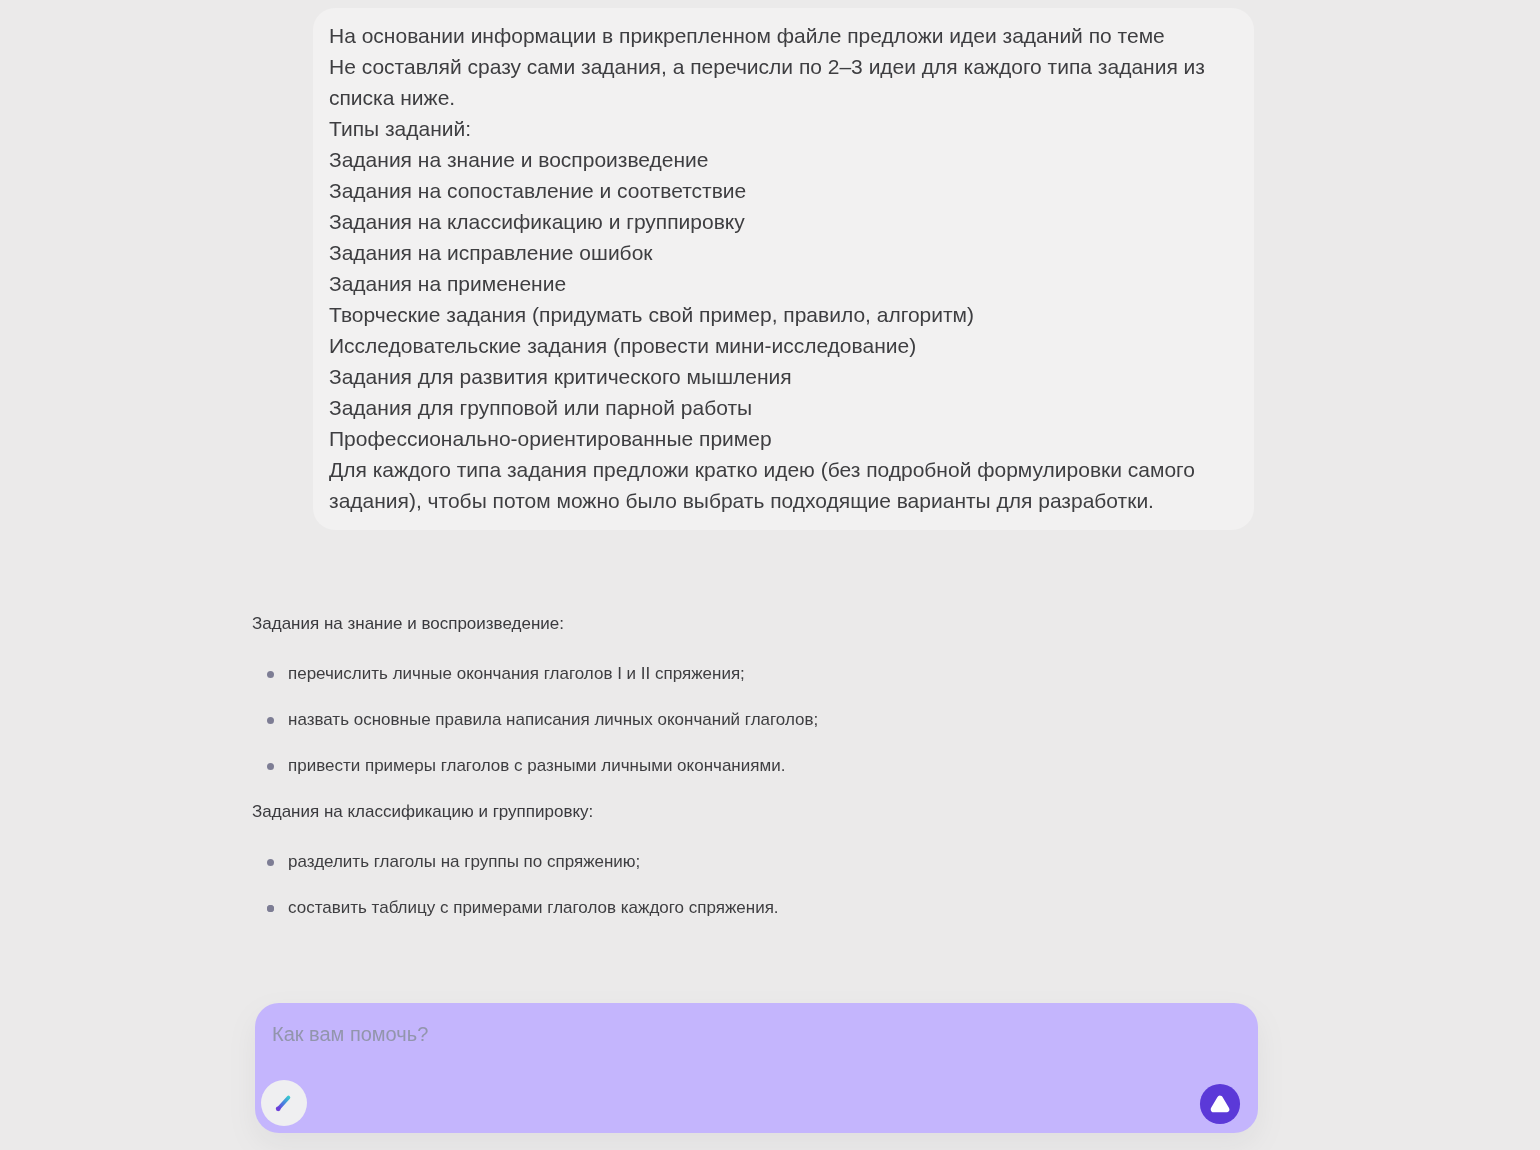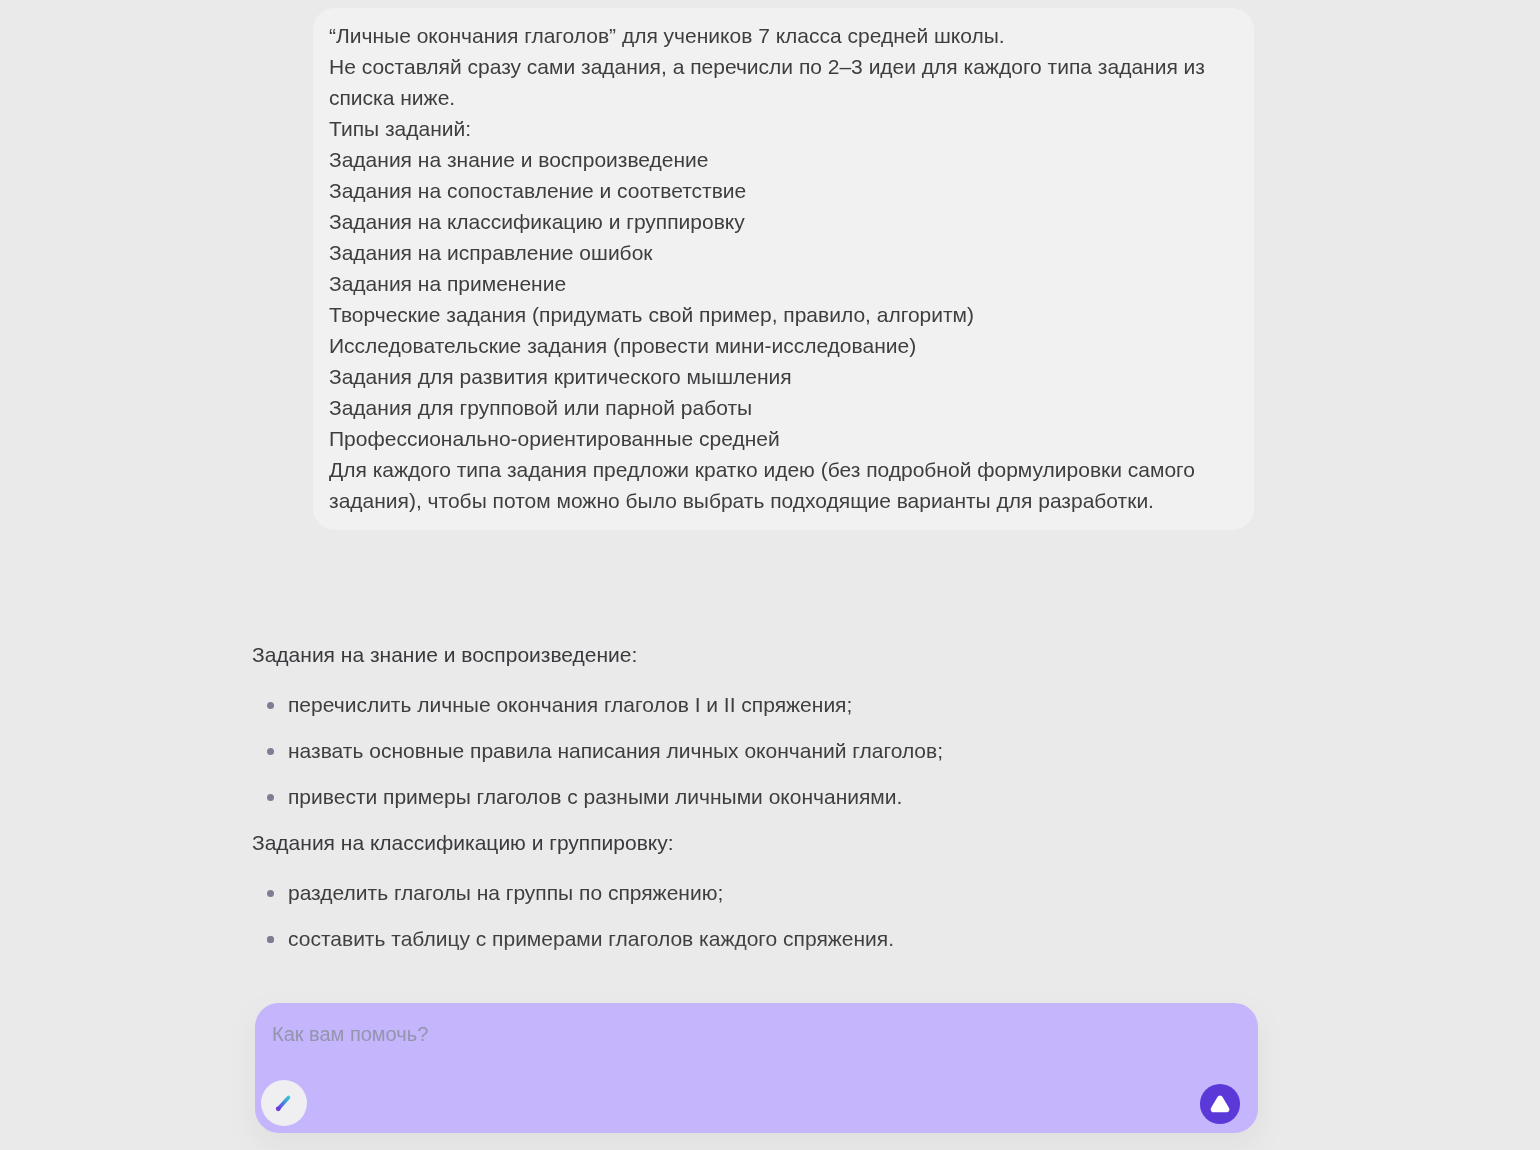--- a/index.html
+++ b/index.html
@@ -29,24 +29,24 @@
   .msg-line {
     font-size: 21px;
     line-height: 31px;
     color: #3E3E41;
   }
 
   
   .reply {
     position: absolute;
     left: 252px;
-    top: 640px;
+    top: 609px;
     width: 1003px;
     color: #3E3E41;
-    font-size: 21px;
+    font-size: 17px;
   }
   .section-heading {
     line-height: 30px;
     margin: 0 0 20px 0;
     color: #3A3A3E;
   }
   ul.bullets {
     list-style: none;
     margin: 8px;
     padding: 0;
@@ -132,22 +132,22 @@
   }
   .icon-wrap { display: block; line-height: 0; }
 </style>
 </head>
 <body>
 
 <div class="stage">
 
   <div class="bubble">
 
-
-      <div class="msg-line">“Личные окончания глаголов” для учеников 7 класса средней школы.</div>
+      <div class="msg-line">На основании информации в прикрепленном файле предложи идеи заданий по теме</div>
+
 
       <div class="msg-line">Не составляй сразу сами задания, а перечисли по 2–3 идеи для каждого типа задания из</div>
 
       <div class="msg-line">списка ниже.</div>
 
       <div class="msg-line">Типы заданий:</div>
 
       <div class="msg-line">Задания на знание и воспроизведение</div>
 
       <div class="msg-line">Задания на сопоставление и соответствие</div>
@@ -160,21 +160,21 @@
       <div class="msg-line">Задания на применение</div>
 
       <div class="msg-line">Творческие задания (придумать свой пример, правило, алгоритм)</div>
 
       <div class="msg-line">Исследовательские задания (провести мини-исследование)</div>
 
       <div class="msg-line">Задания для развития критического мышления</div>
 
       <div class="msg-line">Задания для групповой или парной работы</div>
 
-      <div class="msg-line">Профессионально-ориентированные средней</div>
+      <div class="msg-line">Профессионально-ориентированные пример</div>
 
       <div class="msg-line">Для каждого типа задания предложи кратко идею (без подробной формулировки самого</div>
 
       <div class="msg-line">задания), чтобы потом можно было выбрать подходящие варианты для разработки.</div>
     </div>
 
   <div class="reply">
 
     <div class="section">
       <div class="section-heading">Задания на знание и воспроизведение:</div>

